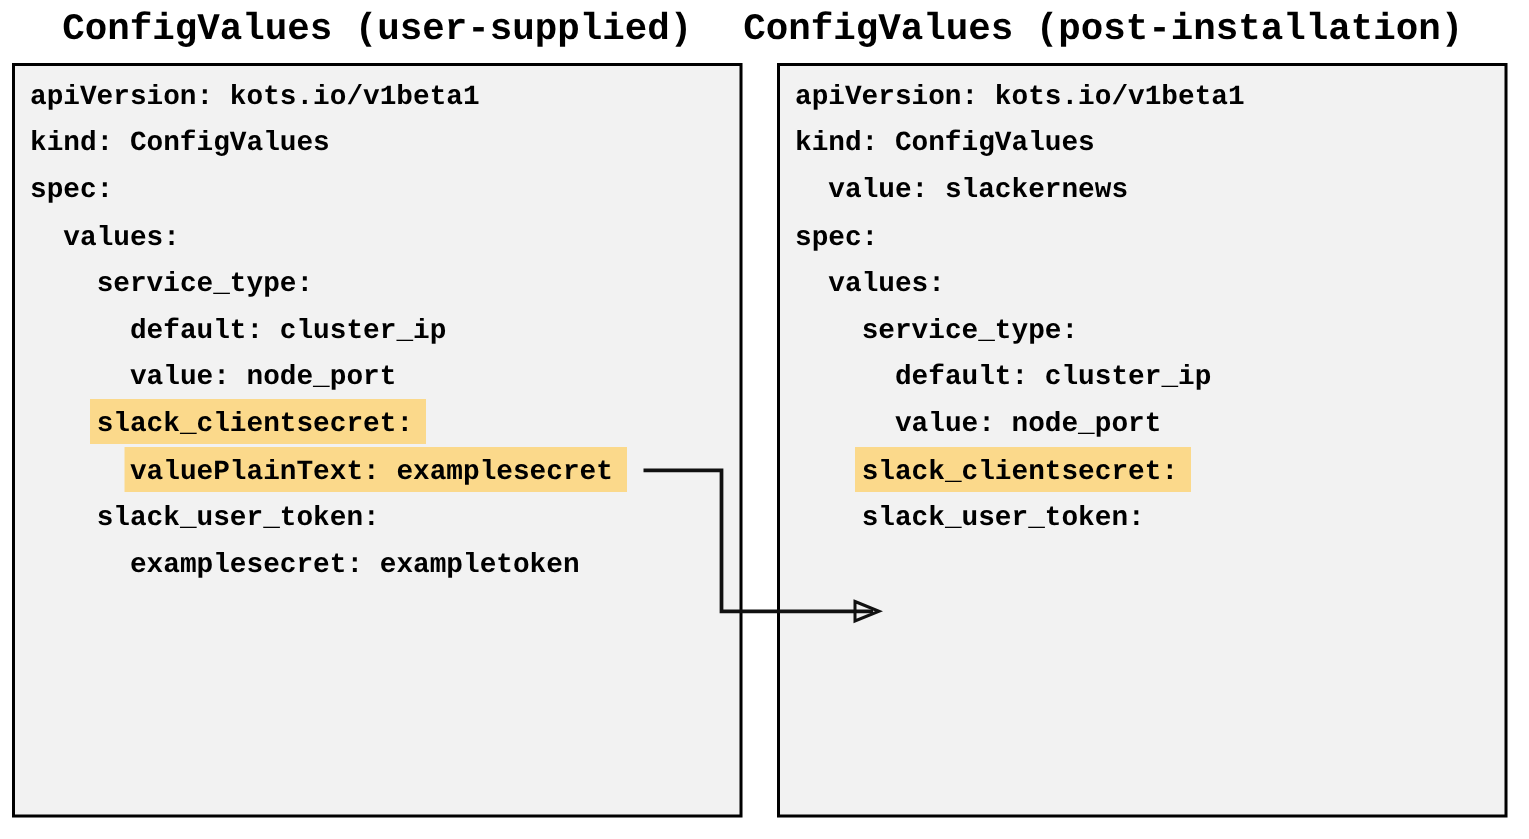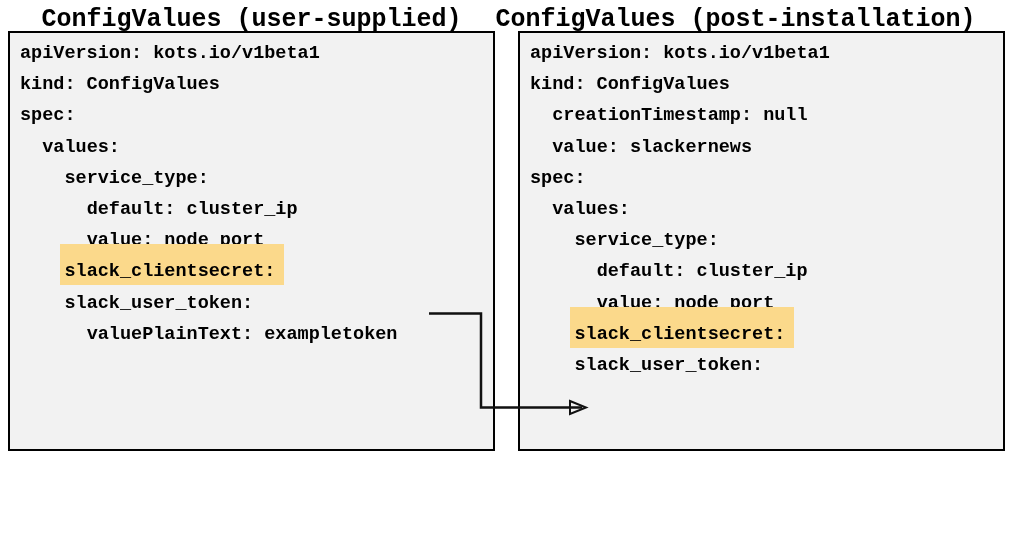--- a/index.html
+++ b/index.html
@@ -27,40 +27,40 @@
     text-align: center;
     font-weight: bold;
     font-size: 25px;
     color: var(--text);
     white-space: pre;
   }
   .panel-title.left  { left: 8px;   width: 487px; }
   .panel-title.right { left: 492px; width: 487px; }
   .config-box {
     position: absolute;
-    top: 31px; height: 420px; width: 487px;
+    top: 42px; height: 503px; width: 487px;
     background: var(--box_bg);
     border: 2px solid var(--box_border);
     padding: 5px 0 0 10px;
     overflow: hidden;
     font-family: Liberation Mono, monospace;
   }
   .config-box.left  { left: 8px; }
   .config-box.right { left: 518px; }
   .code-line {
     white-space: pre;
     font-size: 18.5px;
     font-weight: bold;
     line-height: 31.2px;
     height: 31.2px;
     color: var(--text);
   }
   .code-text.hl {
     background: var(--highlight);
-    padding: 17px 9px 3px 4px;
+    padding: 6px 9px 3px 4px;
     margin-left: -4px;
   }
   .arrow-layer {
     position: absolute;
     left: 0; top: 0;
     width: 1019px; height: 559px;
     pointer-events: none;
     z-index: 5;
   }
   .arrow-layer path {
@@ -79,28 +79,28 @@
 
   <div class="config-box left">
       <div class="code-line"><span class="code-text">apiVersion: kots.io/v1beta1</span></div>
       <div class="code-line"><span class="code-text">kind: ConfigValues</span></div>
       <div class="code-line"><span class="code-text">spec:</span></div>
       <div class="code-line">  <span class="code-text">values:</span></div>
       <div class="code-line">    <span class="code-text">service_type:</span></div>
       <div class="code-line">      <span class="code-text">default: cluster_ip</span></div>
       <div class="code-line">      <span class="code-text">value: node_port</span></div>
       <div class="code-line">    <span class="code-text hl">slack_clientsecret:</span></div>
+      <div class="code-line">      <span class="code-text hl">valuePlainText: examplesecret</span></div>
       <div class="code-line">    <span class="code-text">slack_user_token:</span></div>
-      <div class="code-line">      <span class="code-text">valuePlainText: exampletoken</span></div>
+      <div class="code-line">      <span class="code-text">examplesecret: exampletoken</span></div>
     </div>
 
   <div class="config-box right">
       <div class="code-line"><span class="code-text">apiVersion: kots.io/v1beta1</span></div>
       <div class="code-line"><span class="code-text">kind: ConfigValues</span></div>
-      <div class="code-line">  <span class="code-text">creationTimestamp: null</span></div>
       <div class="code-line">  <span class="code-text">value: slackernews</span></div>
       <div class="code-line"><span class="code-text">spec:</span></div>
       <div class="code-line">  <span class="code-text">values:</span></div>
       <div class="code-line">    <span class="code-text">service_type:</span></div>
       <div class="code-line">      <span class="code-text">default: cluster_ip</span></div>
       <div class="code-line">      <span class="code-text">value: node_port</span></div>
       <div class="code-line">    <span class="code-text hl">slack_clientsecret:</span></div>
       <div class="code-line">    <span class="code-text">slack_user_token:</span></div>
     </div>
 

